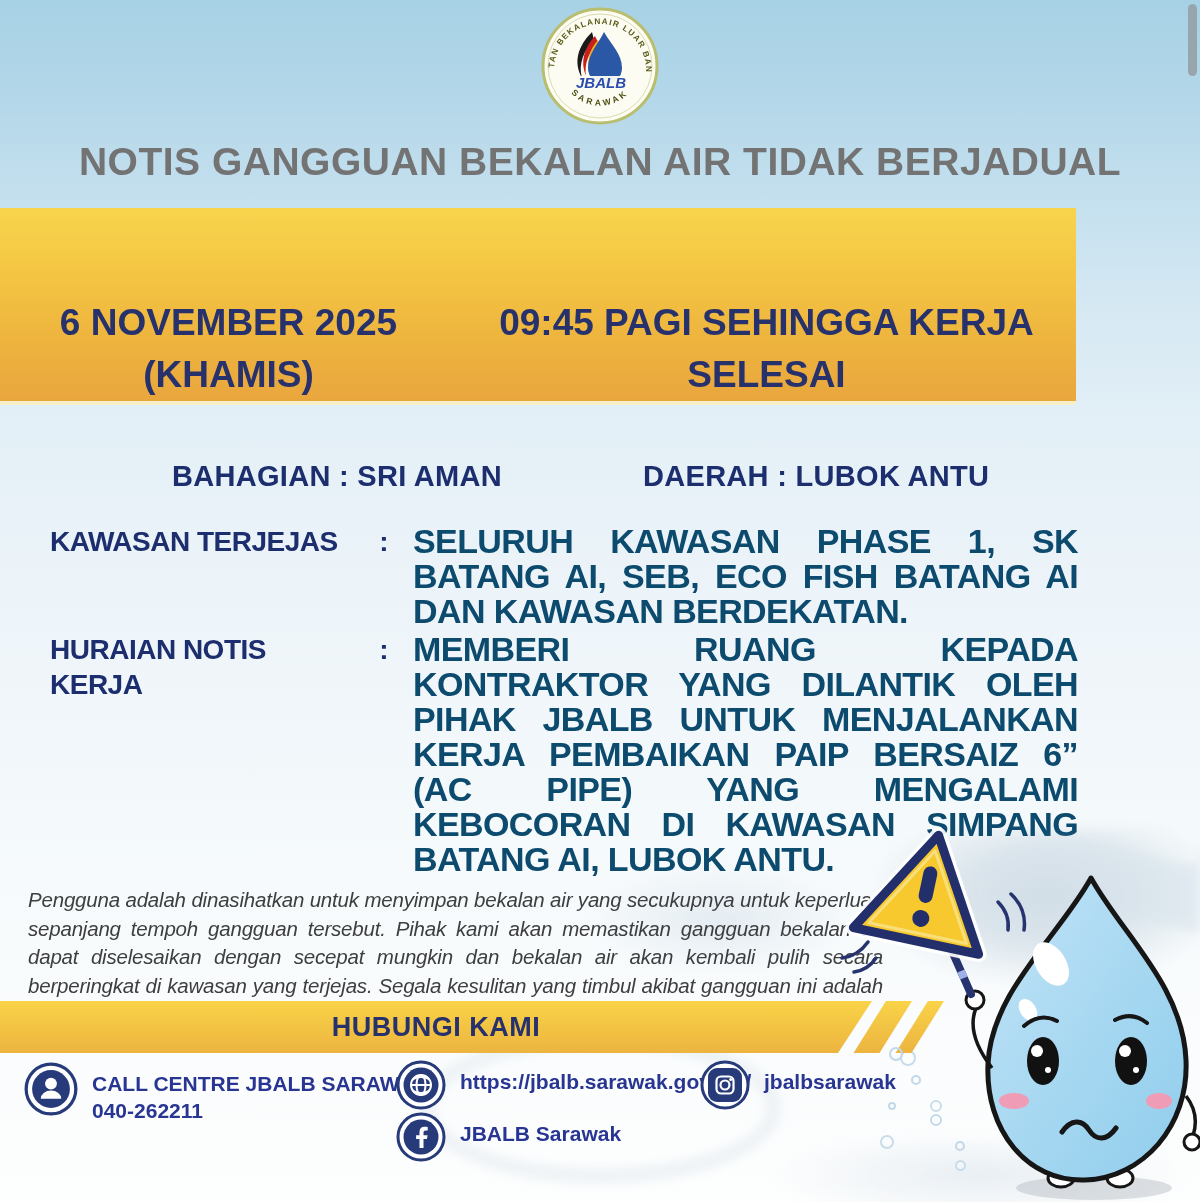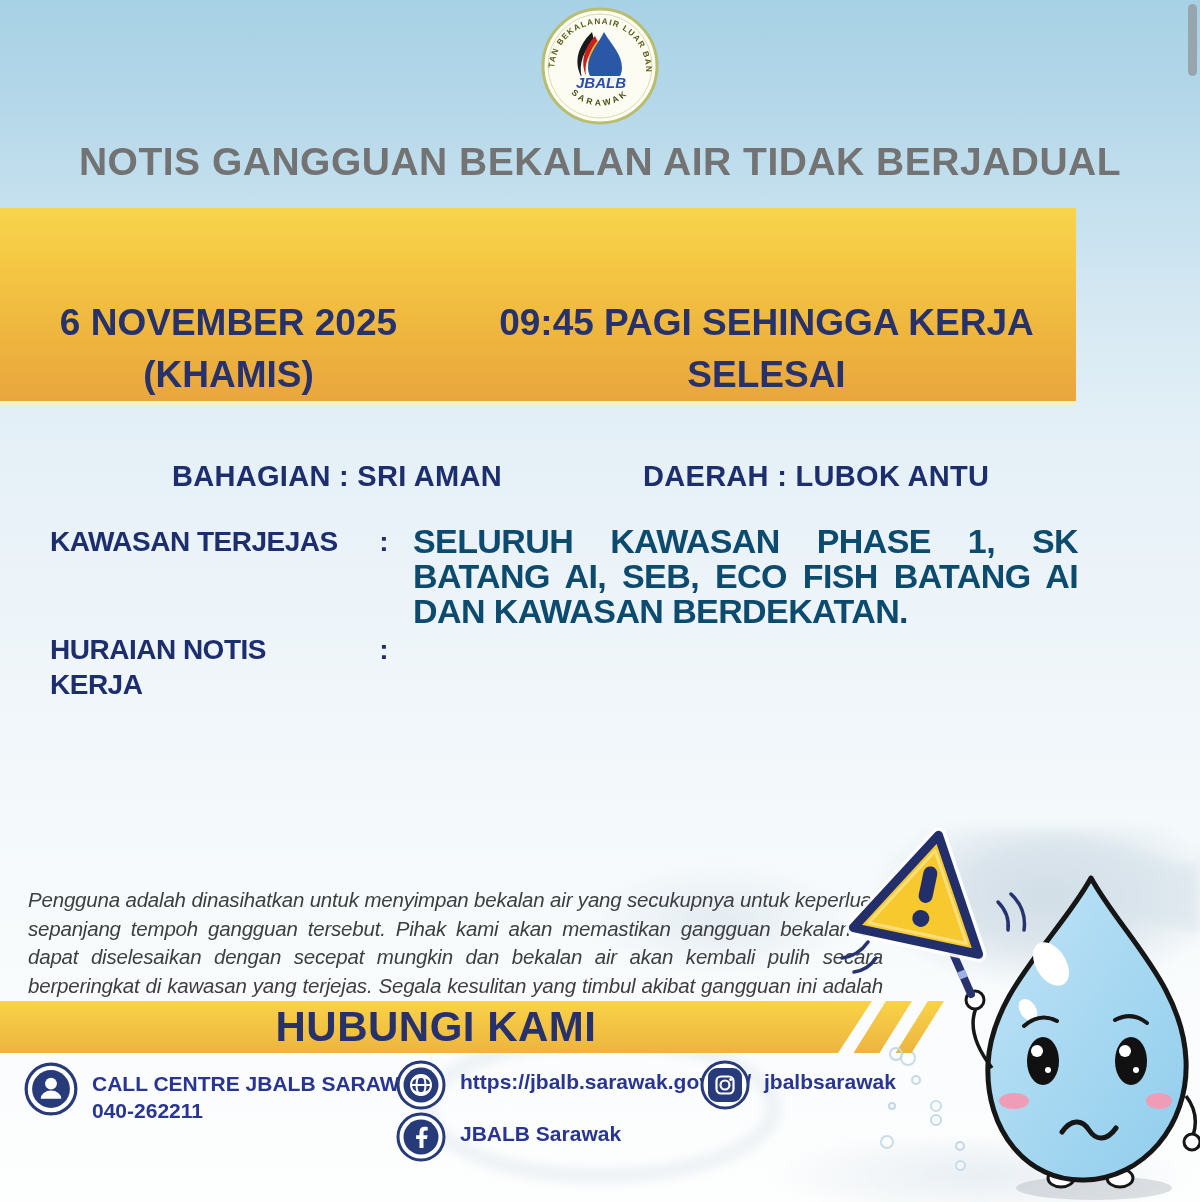--- a/index.html
+++ b/index.html
@@ -24,21 +24,21 @@
   .detail-label{width:305px;font-size:28px;font-weight:bold;color:#1c2e6e;letter-spacing:-.5px;line-height:35px;}
   .detail-colon{width:58px;text-align:center;font-size:28px;font-weight:bold;color:#1c2e6e;line-height:35px;}
   .detail-value{width:665px;font-size:34px;font-weight:bold;color:#0c4a6e;letter-spacing:-.6px;line-height:35px;text-align:justify;}
   
   .disclaimer{top:886px;left:28px;width:855px;font-size:20.5px;font-style:italic;color:#3d3e40;line-height:28.5px;text-align:justify;z-index:2;letter-spacing:-.2px;}
   
   .contact-banner{top:1001px;left:0;width:872px;height:52px;z-index:2;
     background:linear-gradient(180deg,#f9d348 0%,#f2c242 55%,#ecb440 100%);
     clip-path:polygon(0 0,100% 0,calc(100% - 34px) 100%,0 100%);
     display:flex;align-items:center;justify-content:center;}
-  .contact-banner-label{font-size:42px;font-weight:bold;color:#27316b;letter-spacing:.5px;}
+  .contact-banner-label{font-size:27px;font-weight:bold;color:#27316b;letter-spacing:.5px;}
   .stripe{top:1001px;height:52px;z-index:2;transform:skewX(-32deg);transform-origin:0 0;background:linear-gradient(180deg,#f9d348,#ecb440);}
   .stripe1{left:886px;width:26px;}
   .stripe2{left:928px;width:16px;}
   
   .contact-item{display:flex;align-items:flex-start;z-index:3;}
   .contact-text{font-size:21px;font-weight:bold;color:#283593;line-height:27px;padding-top:8px;}
   .cicon{flex:0 0 auto;margin-right:14px;}
   
   .water-blob{z-index:0;filter:blur(5px);}
   .swirl{top:1032px;left:420px;width:330px;height:120px;border:16px solid #dde6ec;border-radius:50%;opacity:.45;filter:blur(5px);z-index:1;}
@@ -85,20 +85,21 @@
 
 <div class="abs detail-row" style="top:524px;">
   <div class="detail-label">KAWASAN TERJEJAS</div>
   <div class="detail-colon">:</div>
   <div class="detail-value">SELURUH KAWASAN PHASE 1, SK BATANG AI, SEB, ECO FISH BATANG AI DAN KAWASAN BERDEKATAN.</div>
 </div>
 
 <div class="abs detail-row" style="top:632px;">
   <div class="detail-label">HURAIAN NOTIS KERJA</div>
   <div class="detail-colon">:</div>
+  <div class="detail-value">MEMBERI RUANG KEPADA KONTRAKTOR YANG DILANTIK OLEH PIHAK JBALB UNTUK MENJALANKAN KERJA PEMBAIKAN PAIP BERSAIZ 6” (AC PIPE) YANG MENGALAMI KEBOCORAN DI KAWASAN SIMPANG BATANG AI, LUBOK ANTU.</div>
 </div>
 
 <div class="abs water-blob" style="left:820px;top:828px;width:380px;height:170px;background:radial-gradient(60% 70% at 60% 40%, #ccd8e1 0%, #dfe8ee 45%, rgba(255,255,255,0) 78%);"></div>
 <div class="abs water-blob" style="left:560px;top:860px;width:320px;height:120px;background:radial-gradient(55% 60% at 50% 50%, #e3ebf1 0%, rgba(255,255,255,0) 75%);"></div>
 <div class="abs water-blob" style="left:760px;top:1140px;width:440px;height:70px;background:radial-gradient(60% 80% at 50% 50%, #e8eef3 0%, rgba(255,255,255,0) 80%);"></div>
 <div class="abs swirl"></div>
 <div class="abs bubble" style="left:900px;top:1050px;width:12px;height:12px;"></div>
 <div class="abs bubble" style="left:930px;top:1100px;width:8px;height:8px;"></div>
 <div class="abs bubble" style="left:880px;top:1135px;width:10px;height:10px;"></div>
 <div class="abs bubble" style="left:955px;top:1160px;width:7px;height:7px;"></div>

